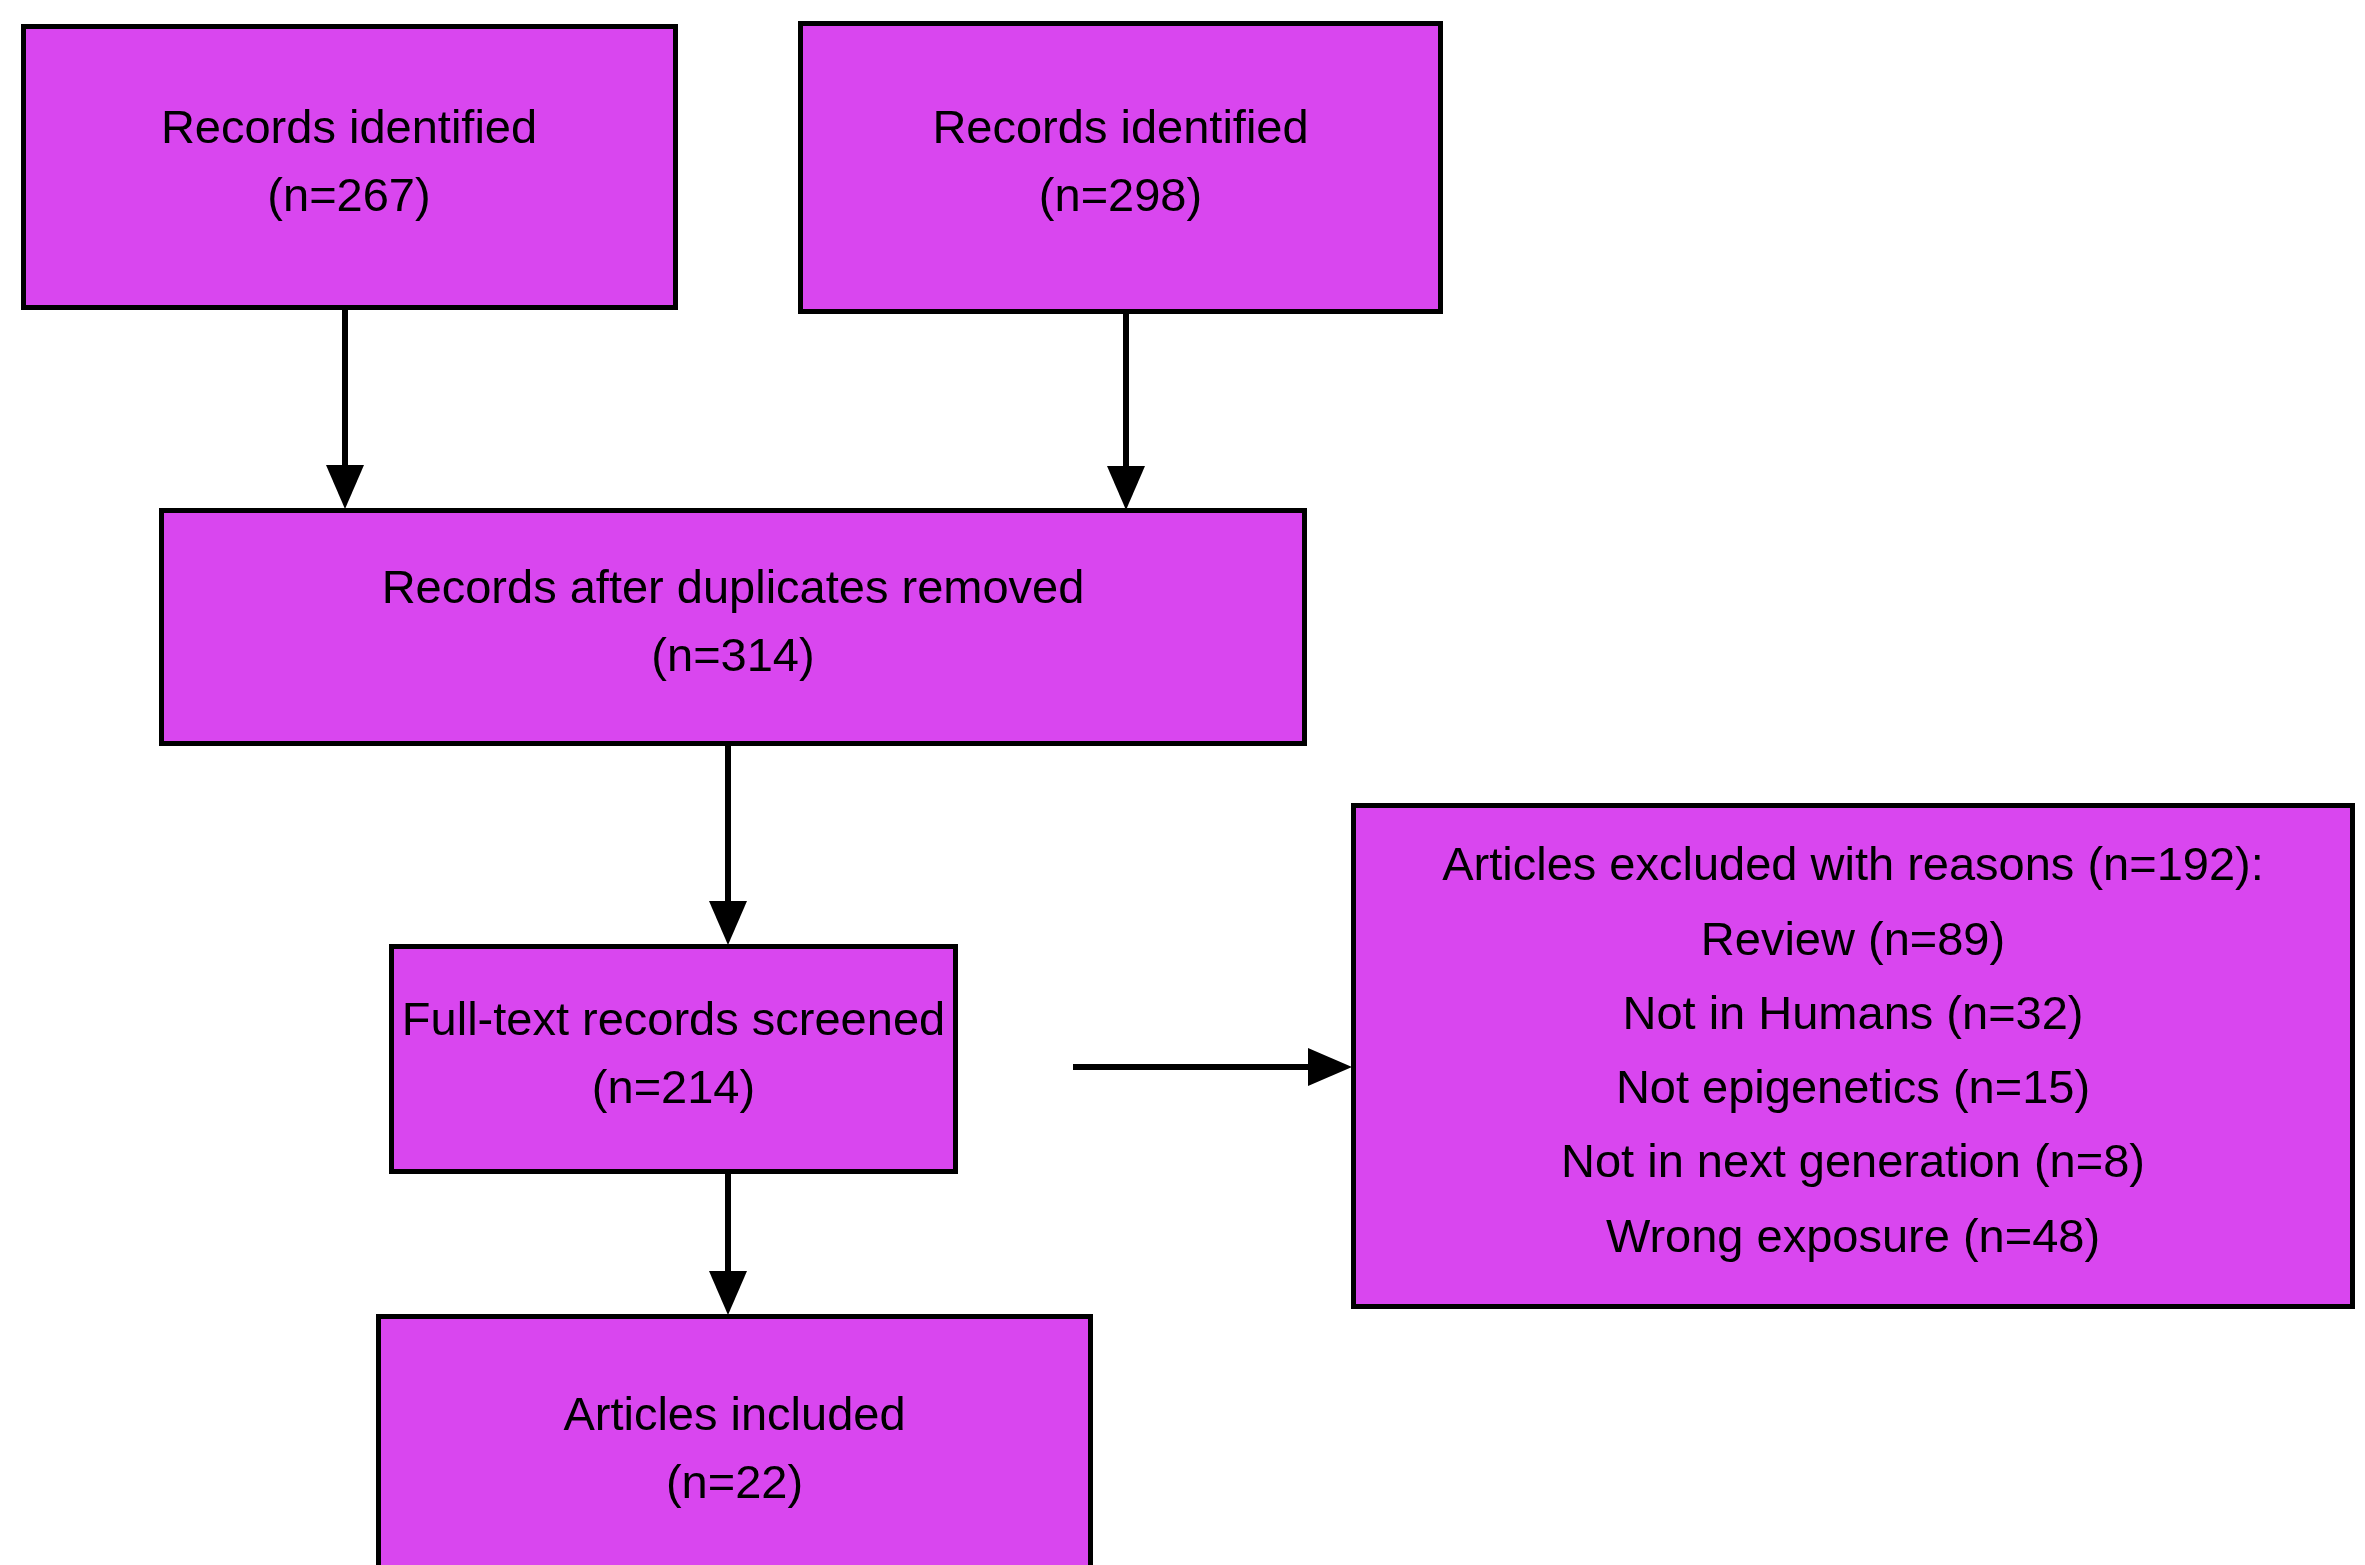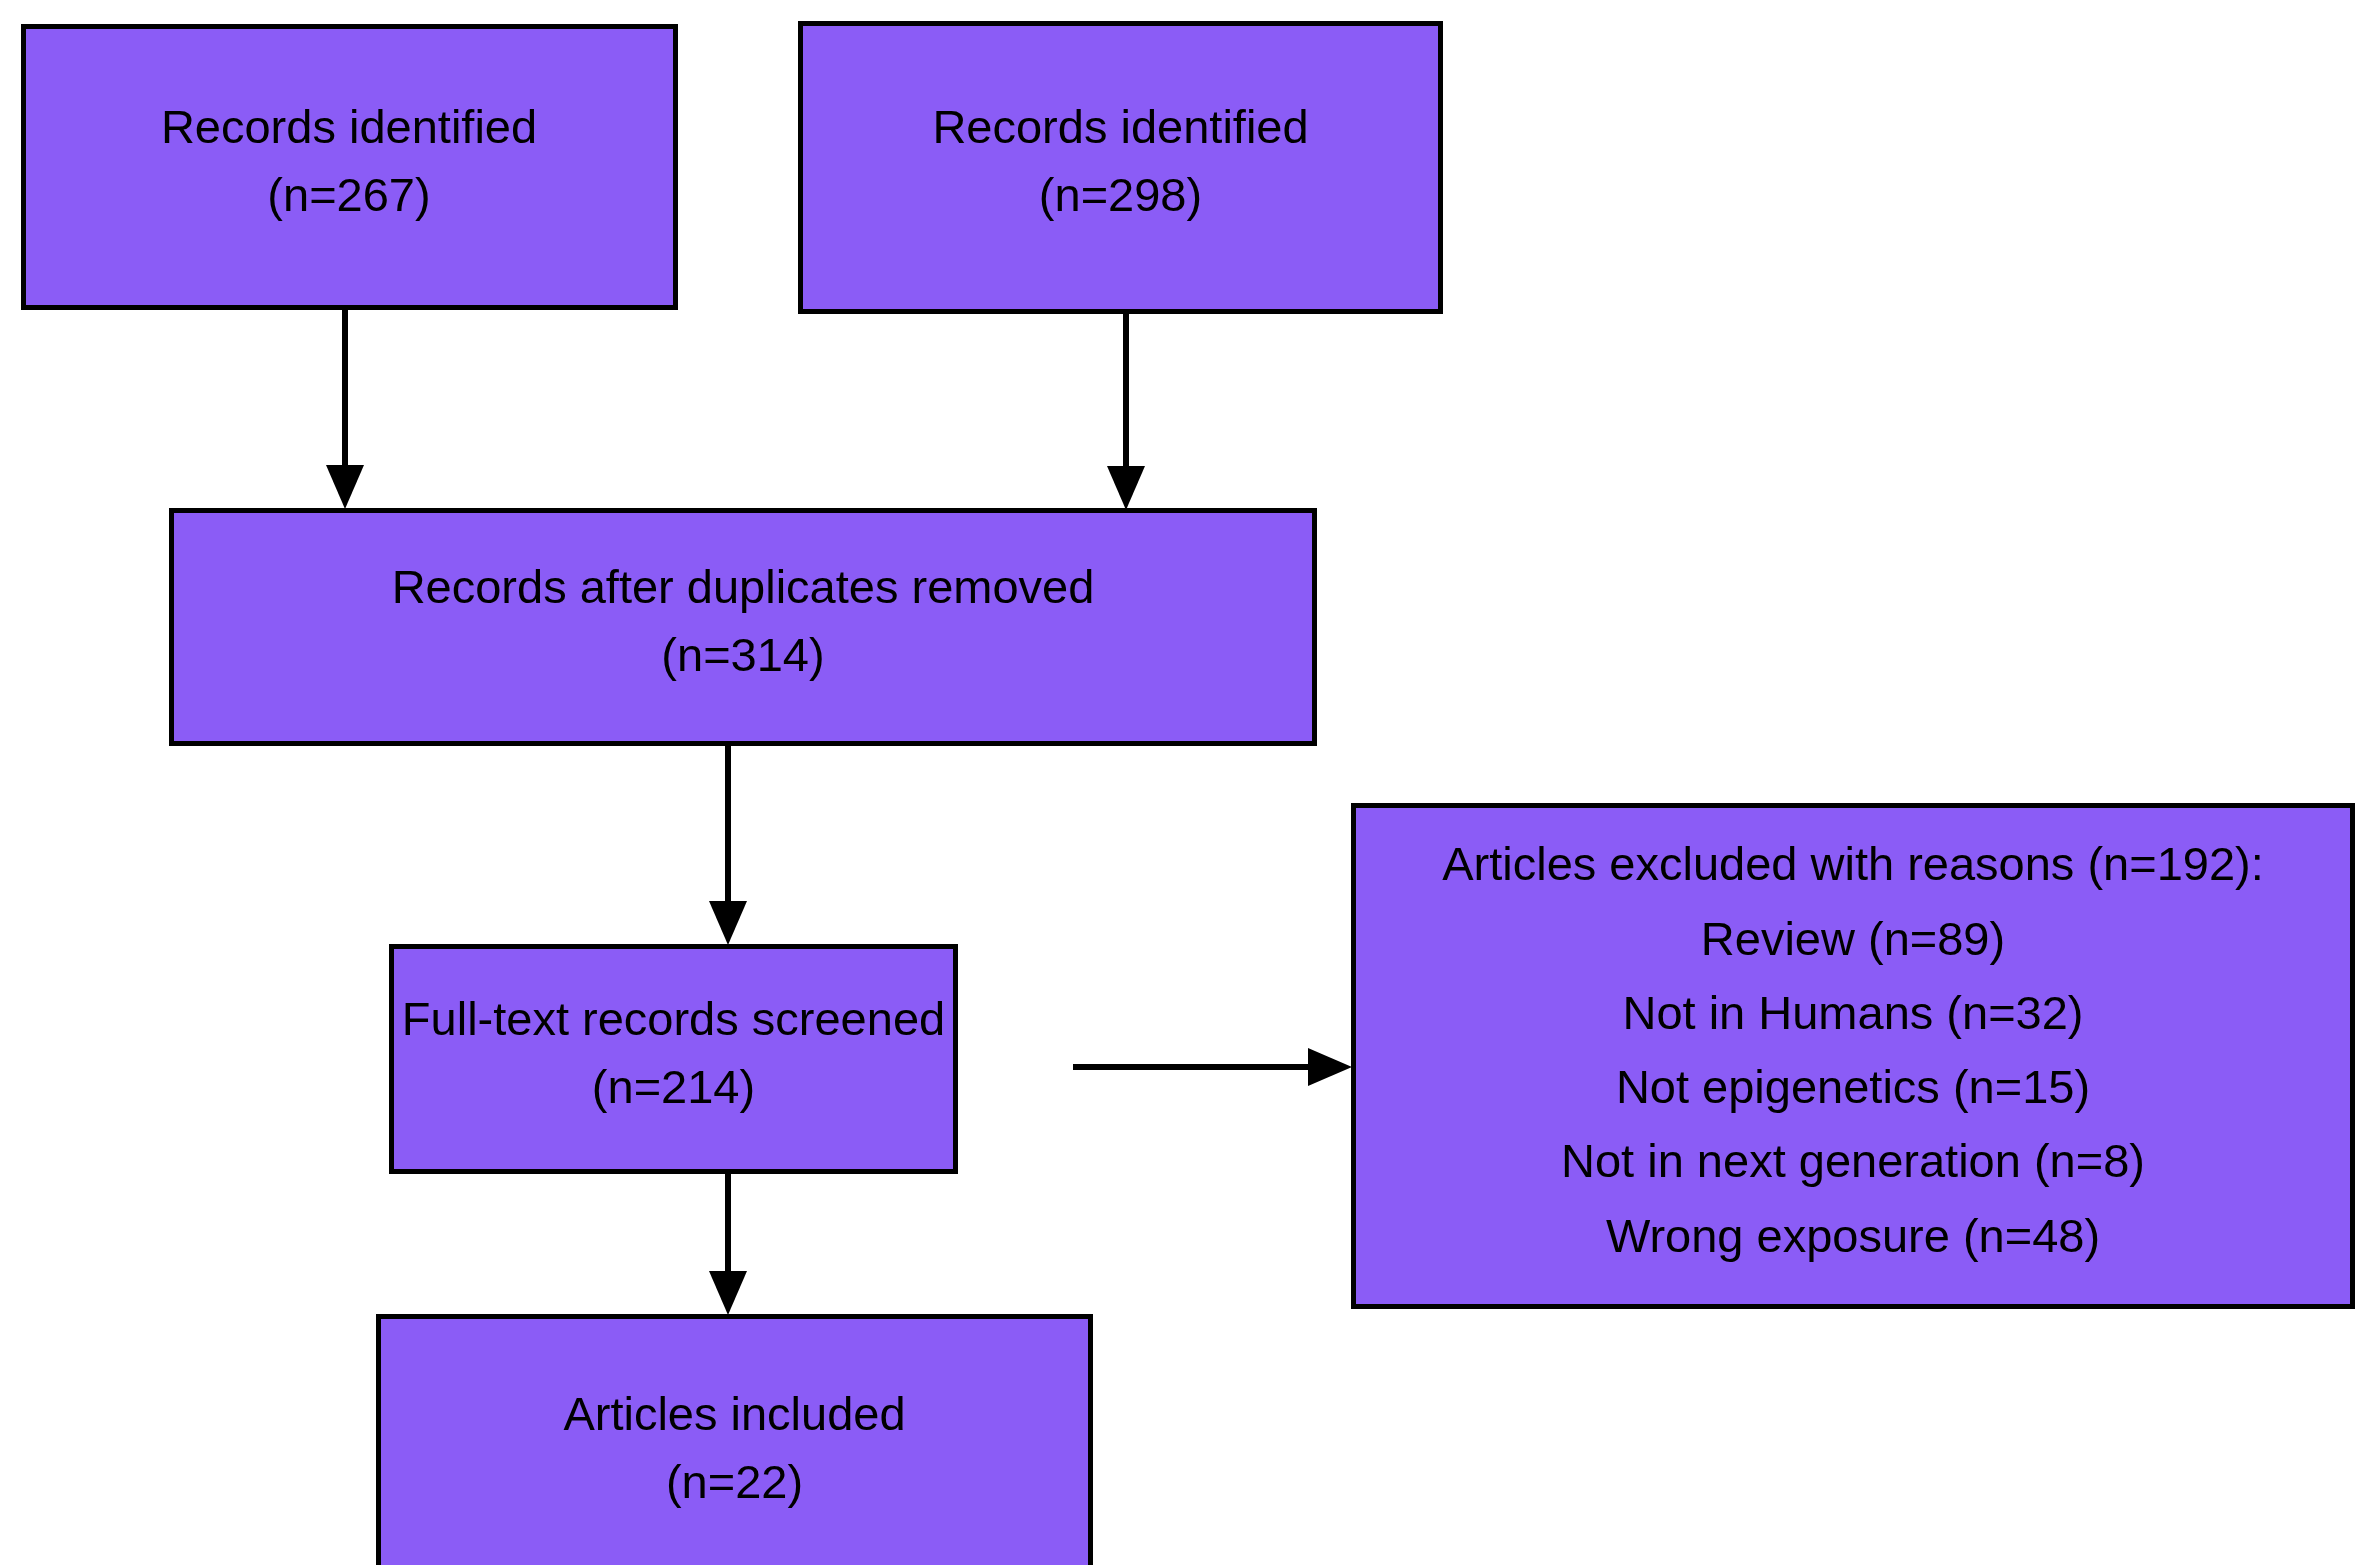--- a/index.html
+++ b/index.html
@@ -12,21 +12,21 @@
     width: 2366px;
     height: 1565px;
     background: #ffffff;
     font-family: "Liberation Sans", "DejaVu Sans", sans-serif;
     color: #000000;
   }
   .box {
     position: absolute;
     box-sizing: border-box;
     border: 5.9px solid #000000;
-    background: #8b5cf6;
+    background: #d946ef;
     display: flex;
     flex-direction: column;
     justify-content: center;
     align-items: center;
     text-align: center;
     font-size: 47px;
     line-height: 1.45;
     padding: 7.3px 14.7px 19px 14.7px;
   }
   .box .line {
@@ -67,21 +67,21 @@
     width: 0;
     height: 0;
     border-top: 19px solid transparent;
     border-bottom: 19px solid transparent;
     border-left: 44px solid #000000;
   }
 
   
   #box-medline    { left: 20.5px;   top: 24px;   width: 657px;  height: 286px; }
   #box-embase     { left: 798px; top: 20.5px;   width: 645px;  height: 293px; }
-  #box-duplicates { left: 169px;  top: 508px;  width: 1148px; height: 238px; }
+  #box-duplicates { left: 159px;  top: 508px;  width: 1148px; height: 238px; }
   #box-screened   { left: 389px;  top: 944px; width: 569px;  height: 230px; }
   #box-excluded   { left: 1351px; top: 803px; width: 1004px; height: 506px; line-height: 1.58; }
   #box-included   { left: 376px;  top: 1314px; width: 717px;  height: 280px; }
 
   
   #arrow-medline-down    { left: 326px;  top: 310px;  height: 199px; }
   #arrow-embase-down     { left: 1107px; top: 314px;  height: 196px; }
   #arrow-duplicates-down { left: 709px;  top: 746px; height: 199px; }
   #arrow-screened-down   { left: 709px;  top: 1174px; height: 141px; }
   #arrow-screened-right  { left: 1073px; top: 1048px; width: 279px;  }

